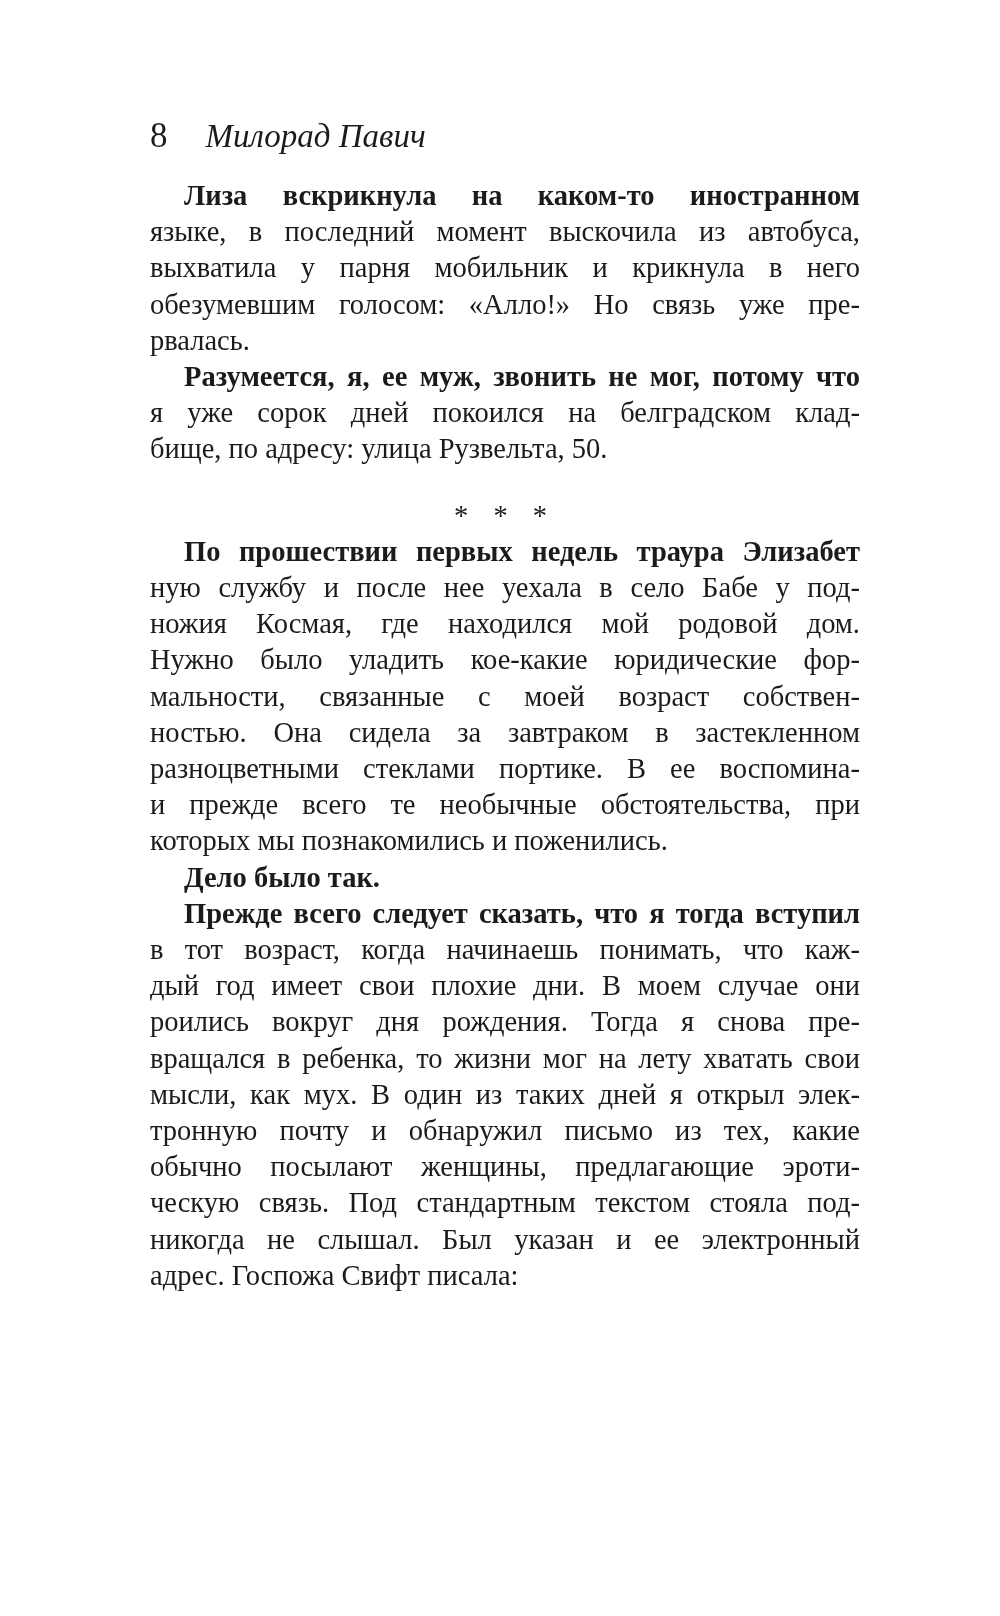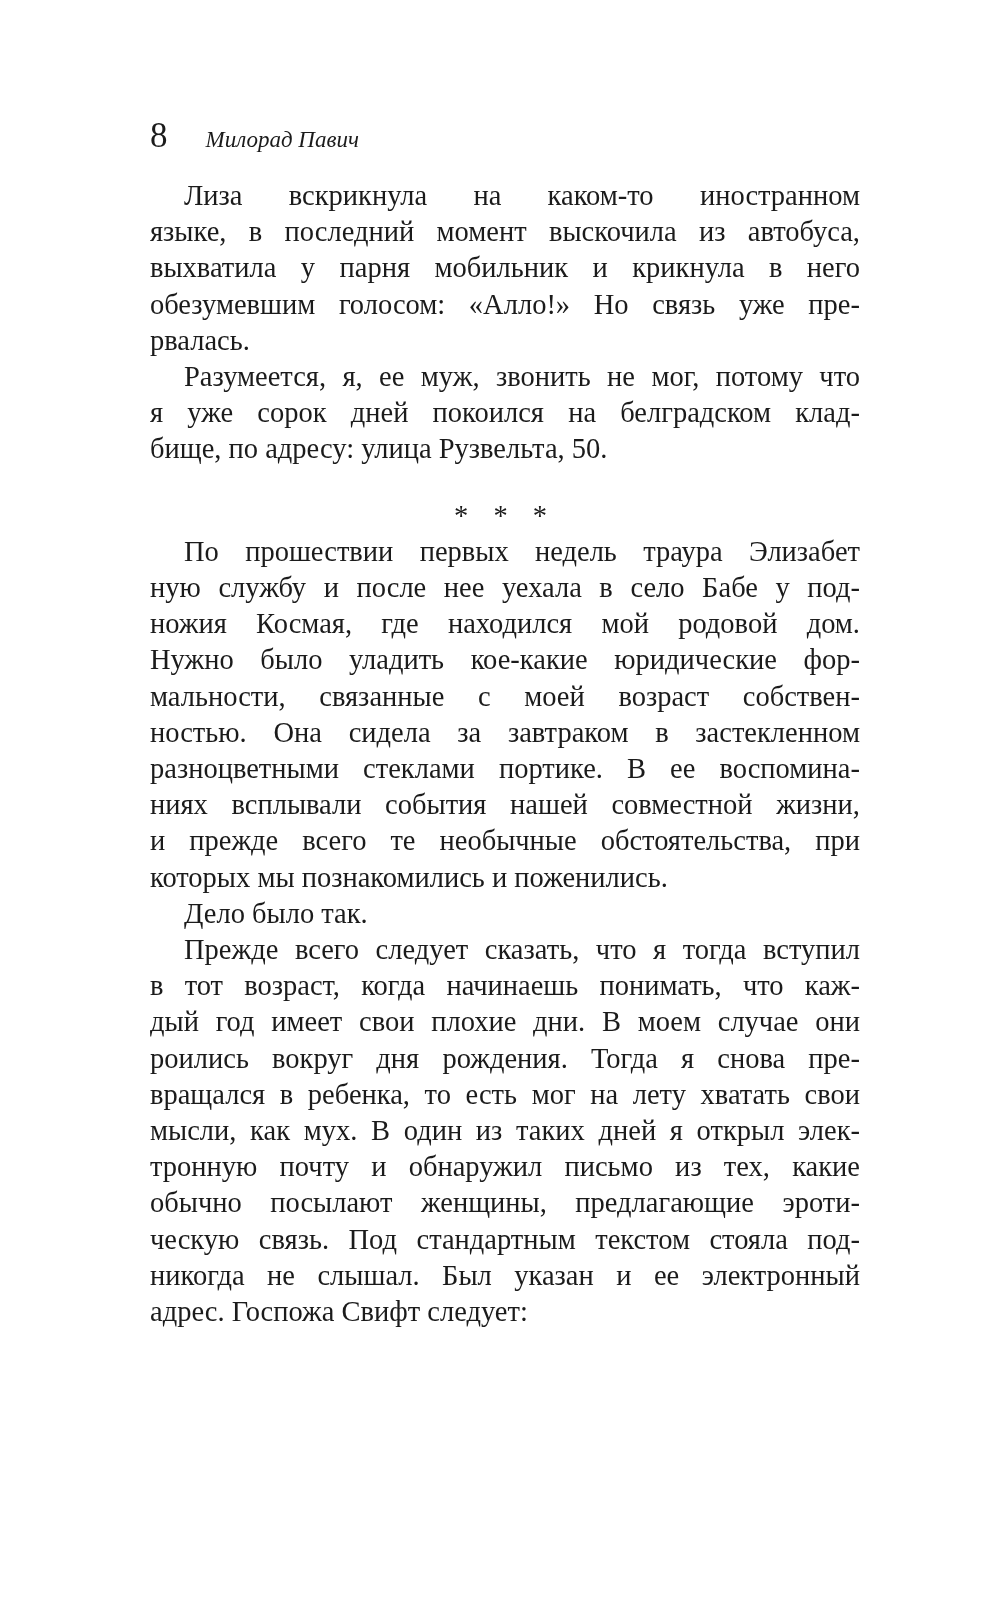--- a/index.html
+++ b/index.html
@@ -23,21 +23,21 @@
     width: 710px;
     display: flex;
     align-items: baseline;
   }
   .page-number {
     font-size: 35px;
     font-weight: normal;
     letter-spacing: 0;
   }
   .running-header {
-    font-size: 23px;
+    font-size: 33px;
     font-style: italic;
     margin-left: 38px;
   }
   .body-text {
     position: absolute;
     top: 178px;
     left: 150px;
     width: 710px;
     font-size: 28.5px;
     line-height: 36.2px;
@@ -47,20 +47,21 @@
     text-align-last: justify;
     text-justify: inter-word;
     white-space: normal;
   }
   .line.noj {
     text-align: right;
     text-align-last: left;
   }
   .line.indent {
     text-indent: 34px;
+    font-weight: bold;
   }
   .separator {
     text-align: center;
     text-align-last: center;
     letter-spacing: 9px;
     margin-top: 30px;
     font-size: 28.5px;
   }
 </style>
 </head>
@@ -81,29 +82,28 @@
       <div class="line">я уже сорок дней покоился на белградском клад-</div>
       <div class="line noj">бище, по адресу: улица Рузвельта, 50.</div>
       <div class="separator">* * *</div>
       <div class="line indent">По прошествии первых недель траура Элизабет</div>
       <div class="line">ную службу и после нее уехала в село Бабе у под-</div>
       <div class="line">ножия Космая, где находился мой родовой дом.</div>
       <div class="line">Нужно было уладить кое-какие юридические фор-</div>
       <div class="line">мальности, связанные с моей возраст собствен-</div>
       <div class="line">ностью. Она сидела за завтраком в застекленном</div>
       <div class="line">разноцветными стеклами портике. В ее воспомина-</div>
-      <div class="line">ниях всплывали события нашей совместной жизни,</div>
       <div class="line">и прежде всего те необычные обстоятельства, при</div>
       <div class="line noj">которых мы познакомились и поженились.</div>
       <div class="line indent noj">Дело было так.</div>
       <div class="line indent">Прежде всего следует сказать, что я тогда вступил</div>
       <div class="line">в тот возраст, когда начинаешь понимать, что каж-</div>
       <div class="line">дый год имеет свои плохие дни. В моем случае они</div>
       <div class="line">роились вокруг дня рождения. Тогда я снова пре-</div>
-      <div class="line">вращался в ребенка, то есть мог на лету хватать свои</div>
+      <div class="line">вращался в ребенка, то жизни мог на лету хватать свои</div>
       <div class="line">мысли, как мух. В один из таких дней я открыл элек-</div>
       <div class="line">тронную почту и обнаружил письмо из тех, какие</div>
       <div class="line">обычно посылают женщины, предлагающие эроти-</div>
       <div class="line">ческую связь. Под стандартным текстом стояла под-</div>
       <div class="line">никогда не слышал. Был указан и ее электронный</div>
-      <div class="line noj">адрес. Госпожа Свифт следует:</div>
+      <div class="line noj">адрес. Госпожа Свифт писала:</div>
     </div>
 </div>
 
 </body></html>

